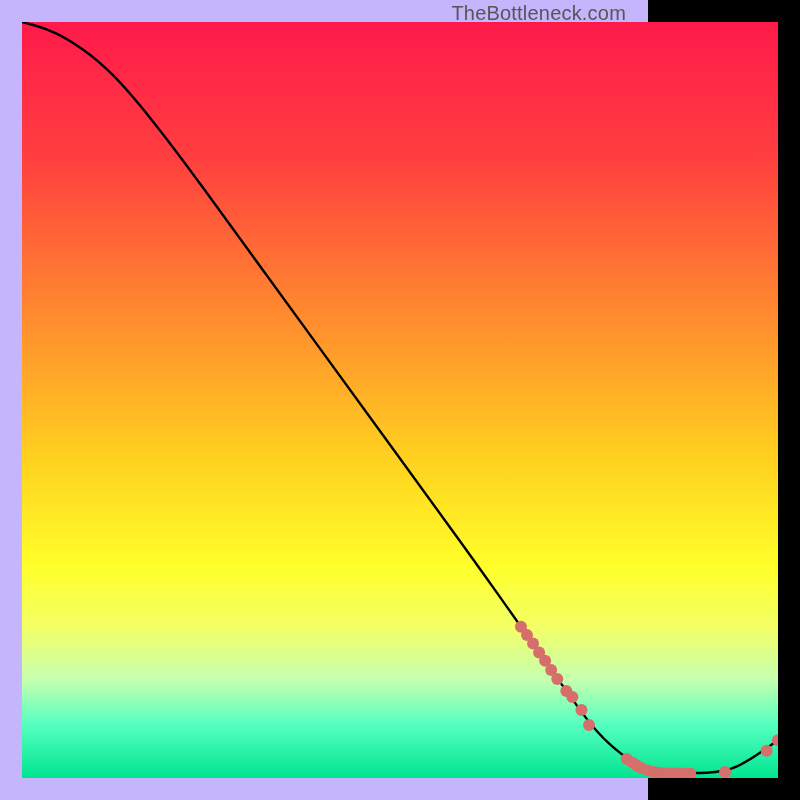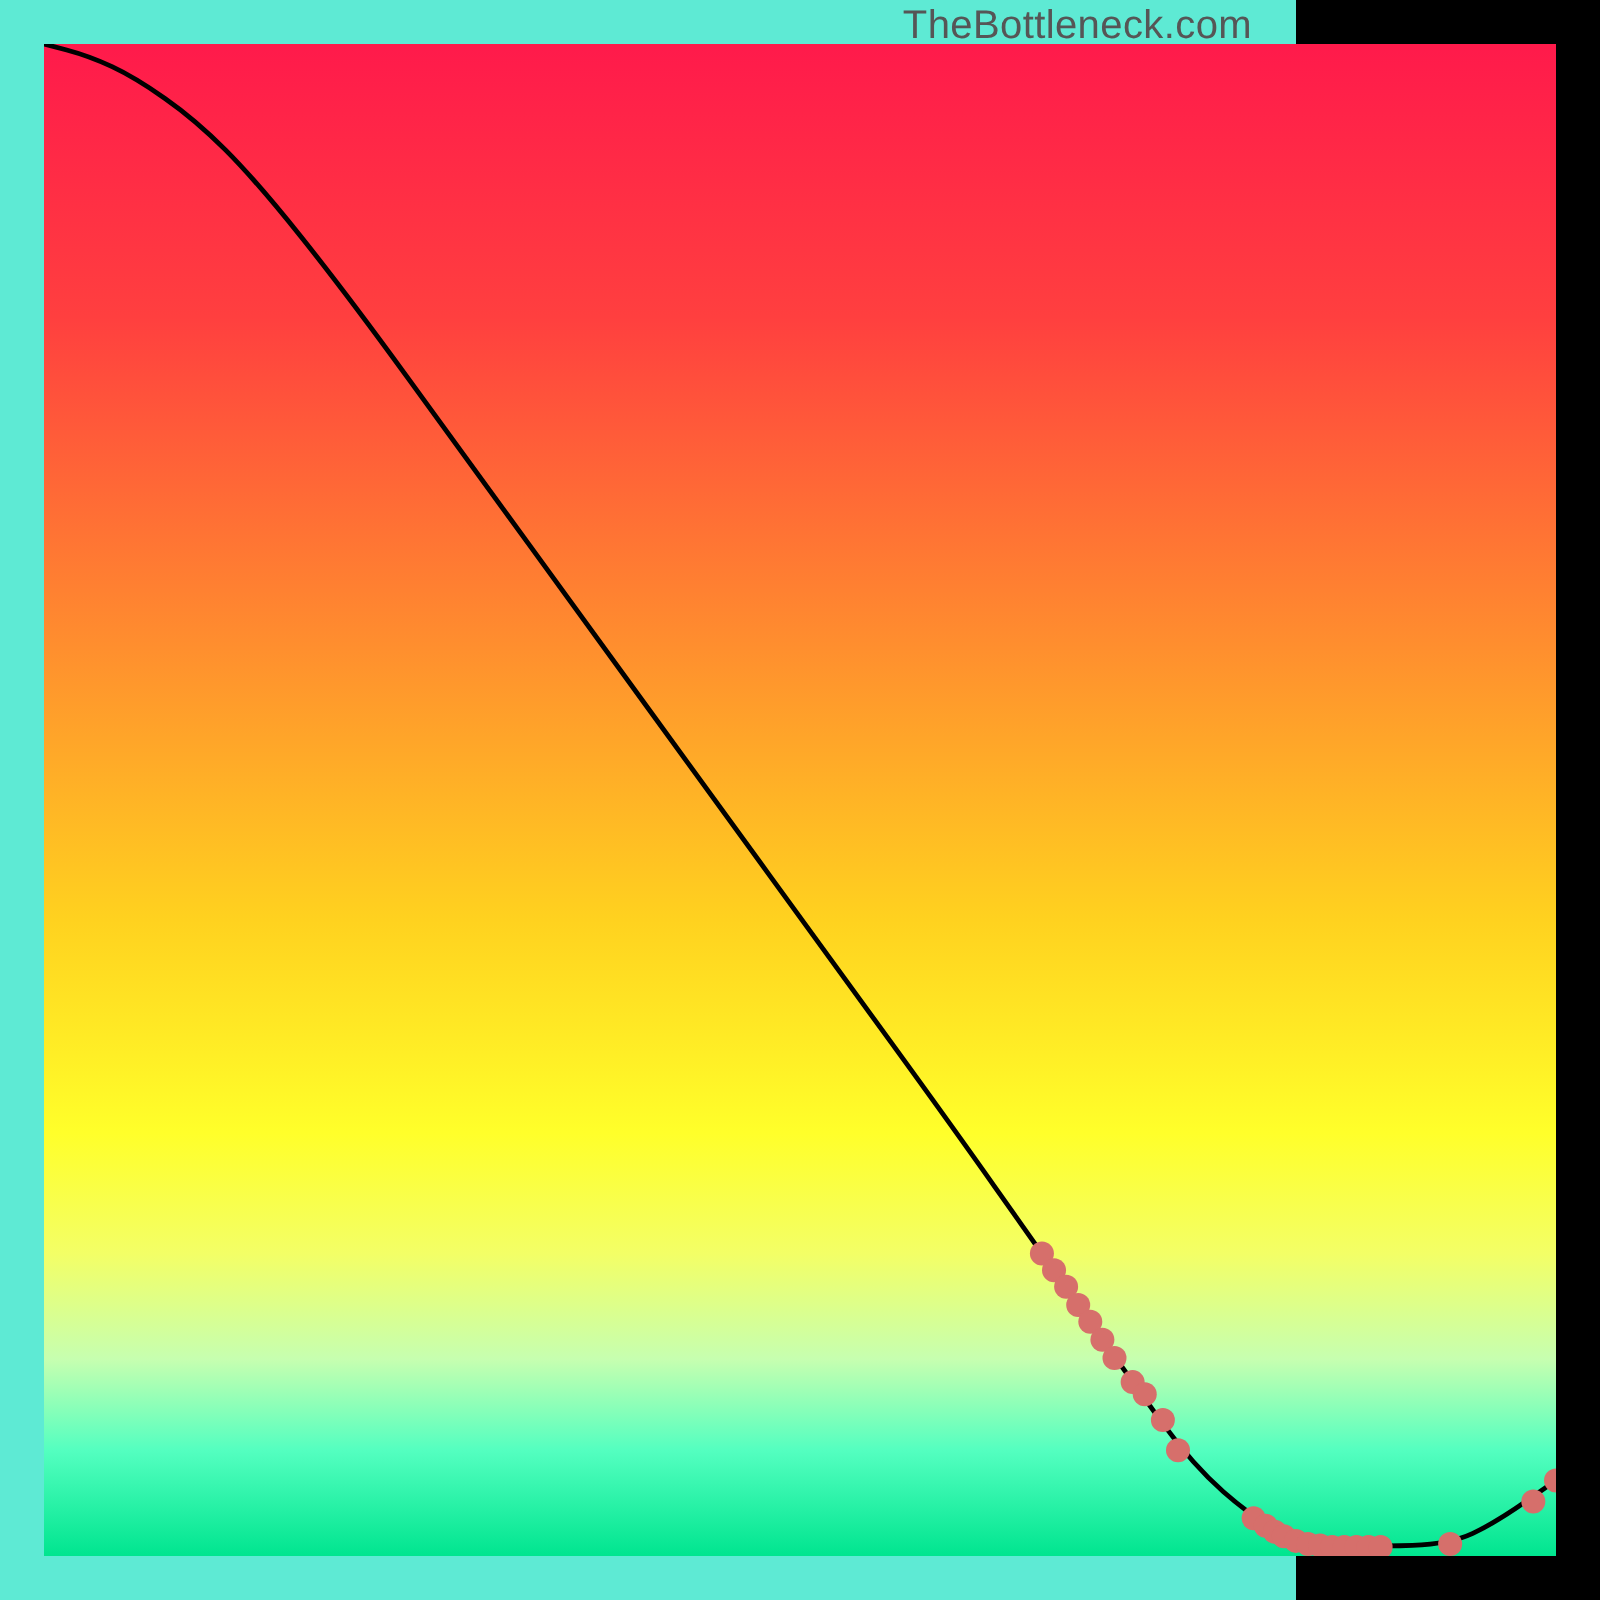--- a/index.html
+++ b/index.html
@@ -1,21 +1,21 @@
 <!DOCTYPE html>
 <html><head>
 <meta charset="utf-8">
 <style>
   * { margin: 0; padding: 0; box-sizing: border-box; }
   html, body { width: 800px; height: 800px; overflow: hidden; background: #000; }
   .frame {
     position: relative;
     width: 648px;
     height: 800px;
-    background: #5eead4;
+    background: #c4b5fd;
   }
   .plot {
     position: absolute;
     left: 22px;
     top: 22px;
     width: 756px;
     height: 756px;
   }
   .watermark {
     position: absolute;

